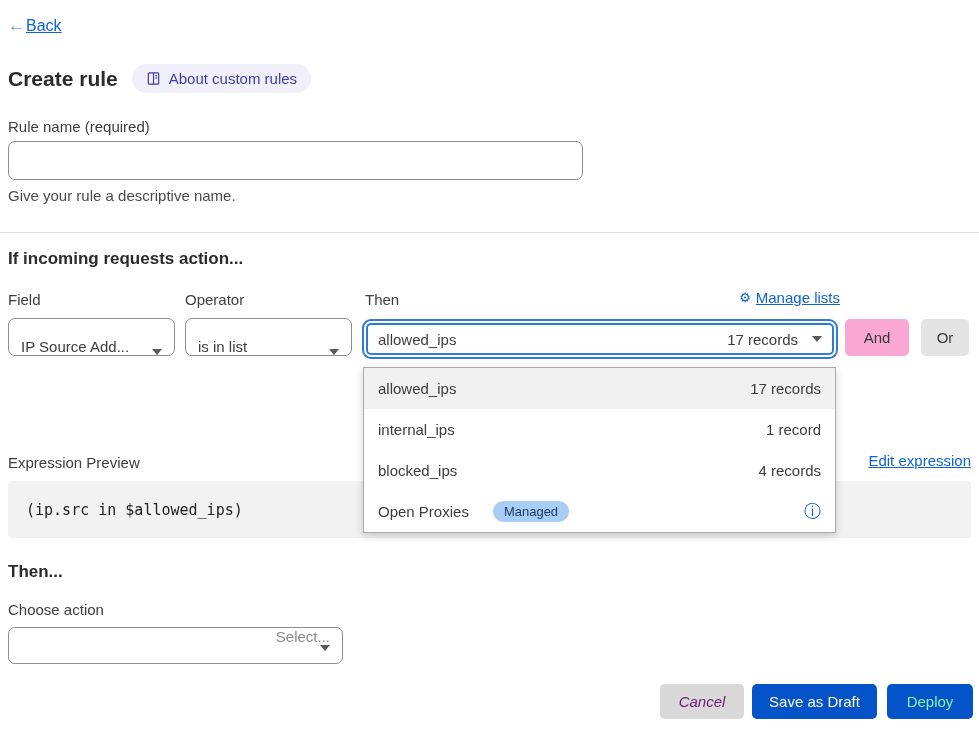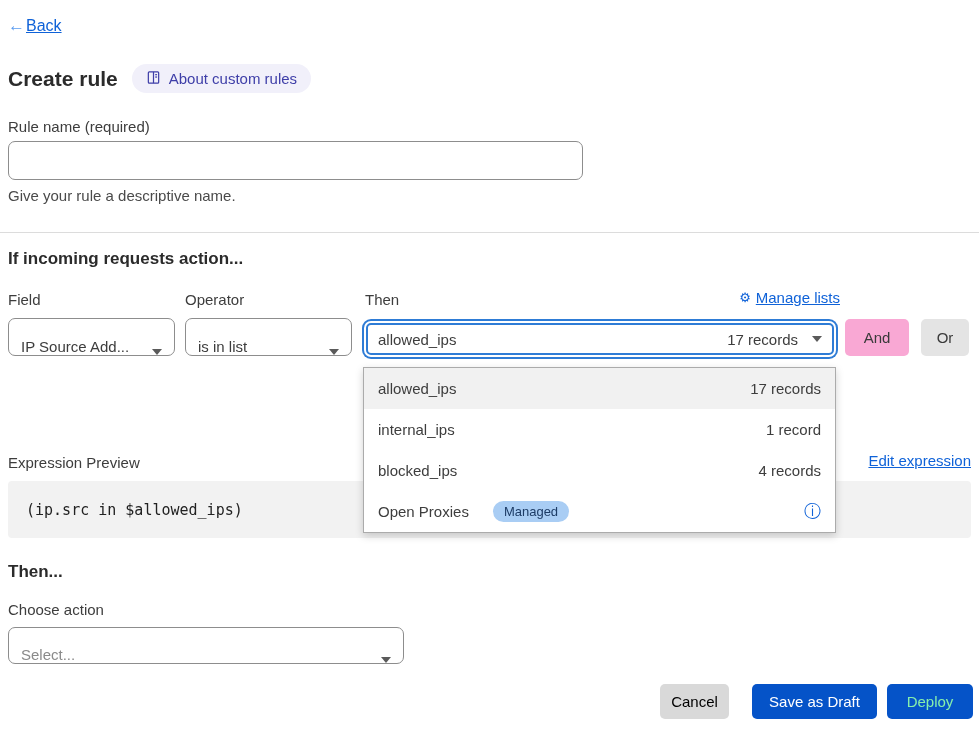--- a/index.html
+++ b/index.html
@@ -8,38 +8,38 @@
   .page { position:relative; width:979px; height:739px; background:#fff; overflow:hidden; }
 
   
   .back-link { position:absolute; left:8px; top:16px; font-size:16px; color:#0f62d8; text-decoration:none; cursor:pointer; display:inline-flex; align-items:center; }
   .back-link .arrow { color:#5a9cf0; margin-right:1px; font-size:17px; text-decoration:none; }
   .back-link .back-text { text-decoration:underline; }
 
   
   .title-row { position:absolute; left:8px; top:64px; display:flex; align-items:center; gap:14px; }
   .page-title { font-size:21px; font-weight:700; color:#2b2b2b; }
-  .about-pill { display:inline-flex; align-items:flex-start; gap:8px; background:#f1f0fa; color:#3e3ea8; border-radius:16px; padding:6px 14px; font-size:15px; cursor:pointer; }
+  .about-pill { display:inline-flex; align-items:center; gap:8px; background:#f1f0fa; color:#3e3ea8; border-radius:16px; padding:6px 14px; font-size:15px; cursor:pointer; }
   .about-pill svg { display:block; }
 
   
   .field-label { position:absolute; font-size:15px; color:#3d3d3d; }
   .helper-text { position:absolute; font-size:15px; color:#4a4a4a; }
   .text-input { position:absolute; left:8px; top:141px; width:575px; height:39px; border:1px solid #8d8d8d; border-radius:7px; font-size:15px; padding:0 12px; font-family:"Liberation Sans",sans-serif; color:#333; background:#fff; }
 
   .divider { position:absolute; left:0; top:232px; width:979px; height:1px; background:#dcdcdc; }
 
   .section-heading { position:absolute; left:8px; font-size:17px; font-weight:700; color:#2b2b2b; }
 
   
   .select-box { position:absolute; height:38px; border:1px solid #8d8d8d; border-radius:7px; background:#fff; display:flex; align-items:flex-end; padding:0 12px; font-size:15px; color:#3d3d3d; cursor:pointer; }
   .select-box .caret { margin-left:auto; width:0; height:0; border-left:5px solid transparent; border-right:5px solid transparent; border-top:6px solid #5a5a5a; }
   .field-select { left:8px; top:318px; width:167px; }
   .operator-select { left:185px; top:318px; width:167px; }
-  .action-select { left:8px; top:627px; width:396px; height:37px; }
+  .action-select { left:8px; top:627px; width:335px; height:37px;flex-direction:column; }
   .action-select .placeholder { color:#8a8a8a; }
 
   
   .value-select { position:absolute; left:366px; top:323px; width:468px; height:32px; background:#fff; border:2px solid #2e7cd6; border-radius:5px; box-shadow:0 0 0 2px #fff, 0 0 0 4px #2e7cd6; display:flex; align-items:center; padding:0 10px; font-size:15px; color:#3d3d3d; cursor:pointer; }
   .value-select .records { margin-left:auto; margin-right:14px; color:#3d3d3d; }
   .value-select .caret { width:0; height:0; border-left:5px solid transparent; border-right:5px solid transparent; border-top:6px solid #5a5a5a; }
 
   
   .manage-lists { position:absolute; right:139px; top:289px; display:inline-flex; align-items:center; gap:5px; color:#0f62d8; font-size:15px; cursor:pointer; }
   .manage-lists .gear { font-size:13px; text-decoration:none; }
@@ -59,21 +59,21 @@
   .info-icon { margin-left:auto; color:#0f62d8; font-size:17px; line-height:1; cursor:pointer; }
 
   
   .expression-label { position:absolute; left:8px; top:454px; font-size:15px; color:#3d3d3d; }
   .edit-expression { position:absolute; right:8px; top:452px; color:#0f62d8; font-size:15px; text-decoration:underline; cursor:pointer; }
   .expression-block { position:absolute; left:8px; top:481px; width:963px; height:57px; background:#f2f2f2; border-radius:4px; display:flex; align-items:center; padding-left:18px; z-index:1; }
   .expression-code { font-family:"DejaVu Sans Mono","Liberation Mono",monospace; font-size:15px; color:#222; }
 
   
   .footer-btn { position:absolute; top:684px; height:35px; border:none; border-radius:5px; font-family:"Liberation Sans",sans-serif; font-size:15px; cursor:pointer; }
-  .cancel-btn { left:660px; width:69px; background:#d9d9d9; color:#000000; }
+  .cancel-btn { left:660px; width:84px; background:#d9d9d9; color:#701a75;font-style:italic; }
   .save-draft-btn { left:752px; width:125px; background:#0553c8; color:#fff; }
   .deploy-btn { left:887px; width:86px; background:#0553c8; color:#86efac; }
 </style>
 </head>
 <body>
 
 <div class="page">
 
   <a class="back-link">
     <span class="arrow">←</span>

